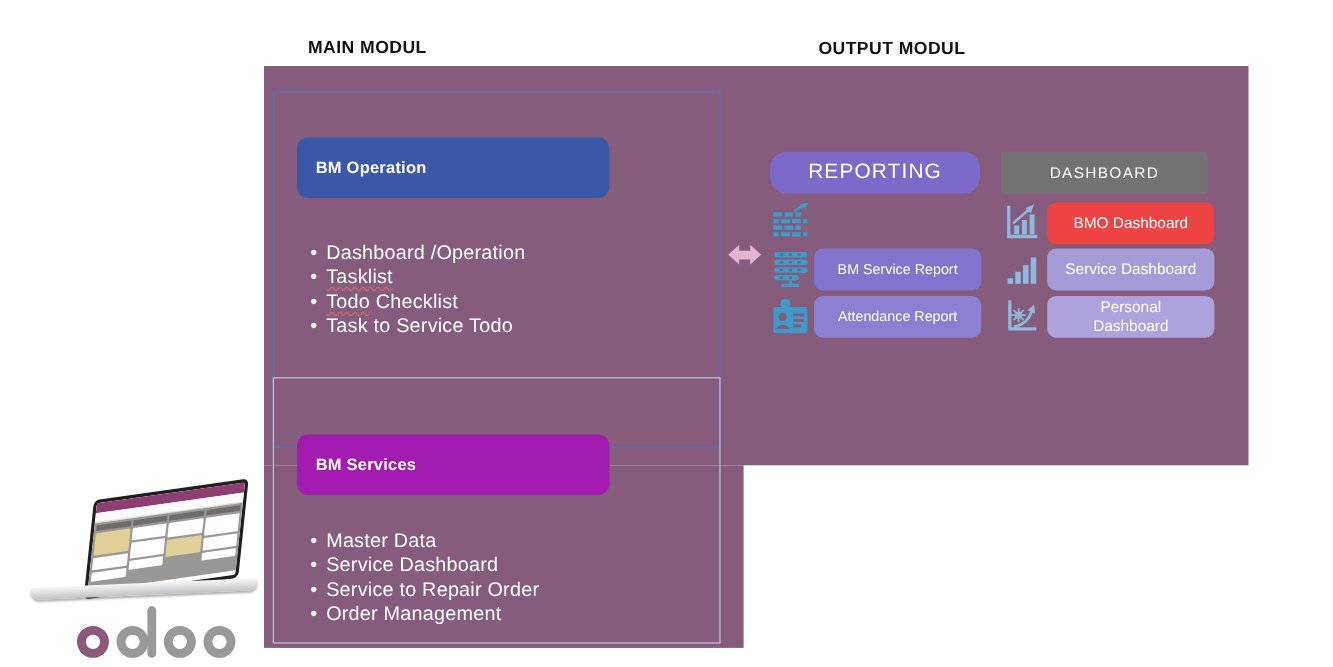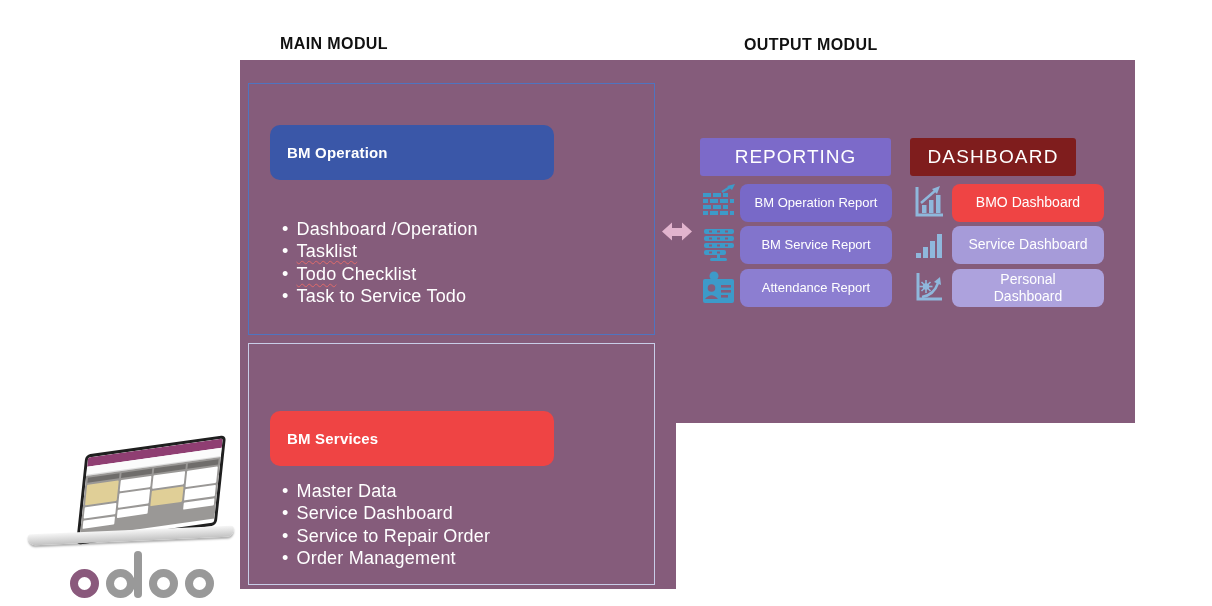--- a/index.html
+++ b/index.html
@@ -9,42 +9,42 @@
 
   
   .section-heading{position:absolute;font-size:16px;font-weight:bold;color:#111;letter-spacing:.4px;}
 
   
   .bg-main{left:240px;top:60px;width:895px;height:363px;background:#855C7B;}
   .bg-ext{left:240px;top:423px;width:436px;height:166px;background:#855C7B;}
 
   
   .mbox{position:absolute;box-sizing:border-box;}
-  .mbox1{left:248px;top:83px;width:407px;height:252px;border:1px solid #4f74c0;}
+  .mbox1{left:248px;top:83px;width:407px;height:324px;border:1px solid #4f74c0;}
   .mbox2{left:248px;top:343px;width:407px;height:242px;border:1px solid #c9cde8;}
 
   .mod-btn{position:absolute;left:21px;width:284px;height:55px;border-radius:10px;
            display:flex;align-items:center;padding-left:17px;box-sizing:border-box;
            color:#fff;font-size:15px;font-weight:bold;letter-spacing:.2px;}
   .mod-btn.blue{background:#3A57A8;top:41px;}
-  .mod-btn.lilac{background:#ef4444;top:51px;margin-top:16px;}
+  .mod-btn.lilac{background:#a21caf;top:51px;}
 
   ul.mod-list{position:absolute;left:33px;margin:0;padding:0;list-style:none;
               color:#fff;font-size:18px;line-height:22.4px;letter-spacing:.2px;}
   .mbox1 ul.mod-list{top:134px;}
   .mbox2 ul.mod-list{top:136px;}
   ul.mod-list li::before{content:"\2022";margin-right:8px;}
   .sq{text-decoration-line:underline;text-decoration-style:wavy;
       text-decoration-color:#e06a6a;text-decoration-thickness:1px;text-underline-offset:3px;}
 
   
   .col-header{position:absolute;height:38px;border-radius:3px;display:flex;align-items:center;
               justify-content:center;color:#fff;}
-  .rep-header{left:700px;top:138px;width:191px;background:#7C6AC9;font-size:19px;letter-spacing:1px;}
-  .dash-header{left:910px;top:138px;width:166px;background:#7f1d1d;font-size:19px;letter-spacing:1.2px;}
+  .rep-header{left:700px;top:138px;width:191px;background:#7C6AC9;font-size:19px;letter-spacing:1px;border-radius:15px;}
+  .dash-header{left:910px;top:138px;width:188px;background:#737373;font-size:14px;letter-spacing:1.2px;}
 
   .pill{position:absolute;width:152px;height:38px;border-radius:8px;display:flex;align-items:center;
         justify-content:center;color:#fff;font-size:13px;text-align:center;line-height:1.25;}
   .icon-slot{position:absolute;width:34px;height:36px;}
 
   
   .laptop{left:28px;top:444px;width:210px;height:120px;}
   .lt-screen{position:absolute;left:52px;top:2px;width:142px;height:88px;background:#1f1f1f;
              border-radius:5px;padding:3px;box-sizing:border-box;
              transform:rotate(-8deg) skewX(-14deg);}
@@ -129,23 +129,20 @@
           <rect x="21" y="21" width="5" height="4"></rect>
         <rect x="1" y="27" width="5" height="4"></rect>
           <rect x="8" y="27" width="8" height="4"></rect>
           <rect x="18" y="27" width="8" height="4"></rect>
           <rect x="28" y="27" width="4" height="4"></rect>
         <polygon points="33,0 25,2 30,6"></polygon>
       </g>
       <path d="M20,8 L28,3" stroke="#3D9AC9" stroke-width="2.5" fill="none"></path>
     </svg>
   </div>
-  <div class="pill" style="left:740px;top:184px;background:#7869C8;">
-    <span>BM Operation Report</span>
-  </div>
 
   <div class="icon-slot" style="left:702px;top:227px;">
     <svg width="34" height="36" viewBox="0 0 34 36">
       <g fill="#3D9AC9">
         <rect x="2" y="2" width="30" height="5" rx="2"></rect>
         <rect x="2" y="9" width="30" height="5" rx="2"></rect>
         <rect x="2" y="16" width="30" height="5" rx="2"></rect>
         <rect x="2" y="23" width="22" height="5" rx="2"></rect>
         <rect x="15" y="28" width="3" height="3"></rect>
         <rect x="8" y="31" width="17" height="3" rx="1.5"></rect>

